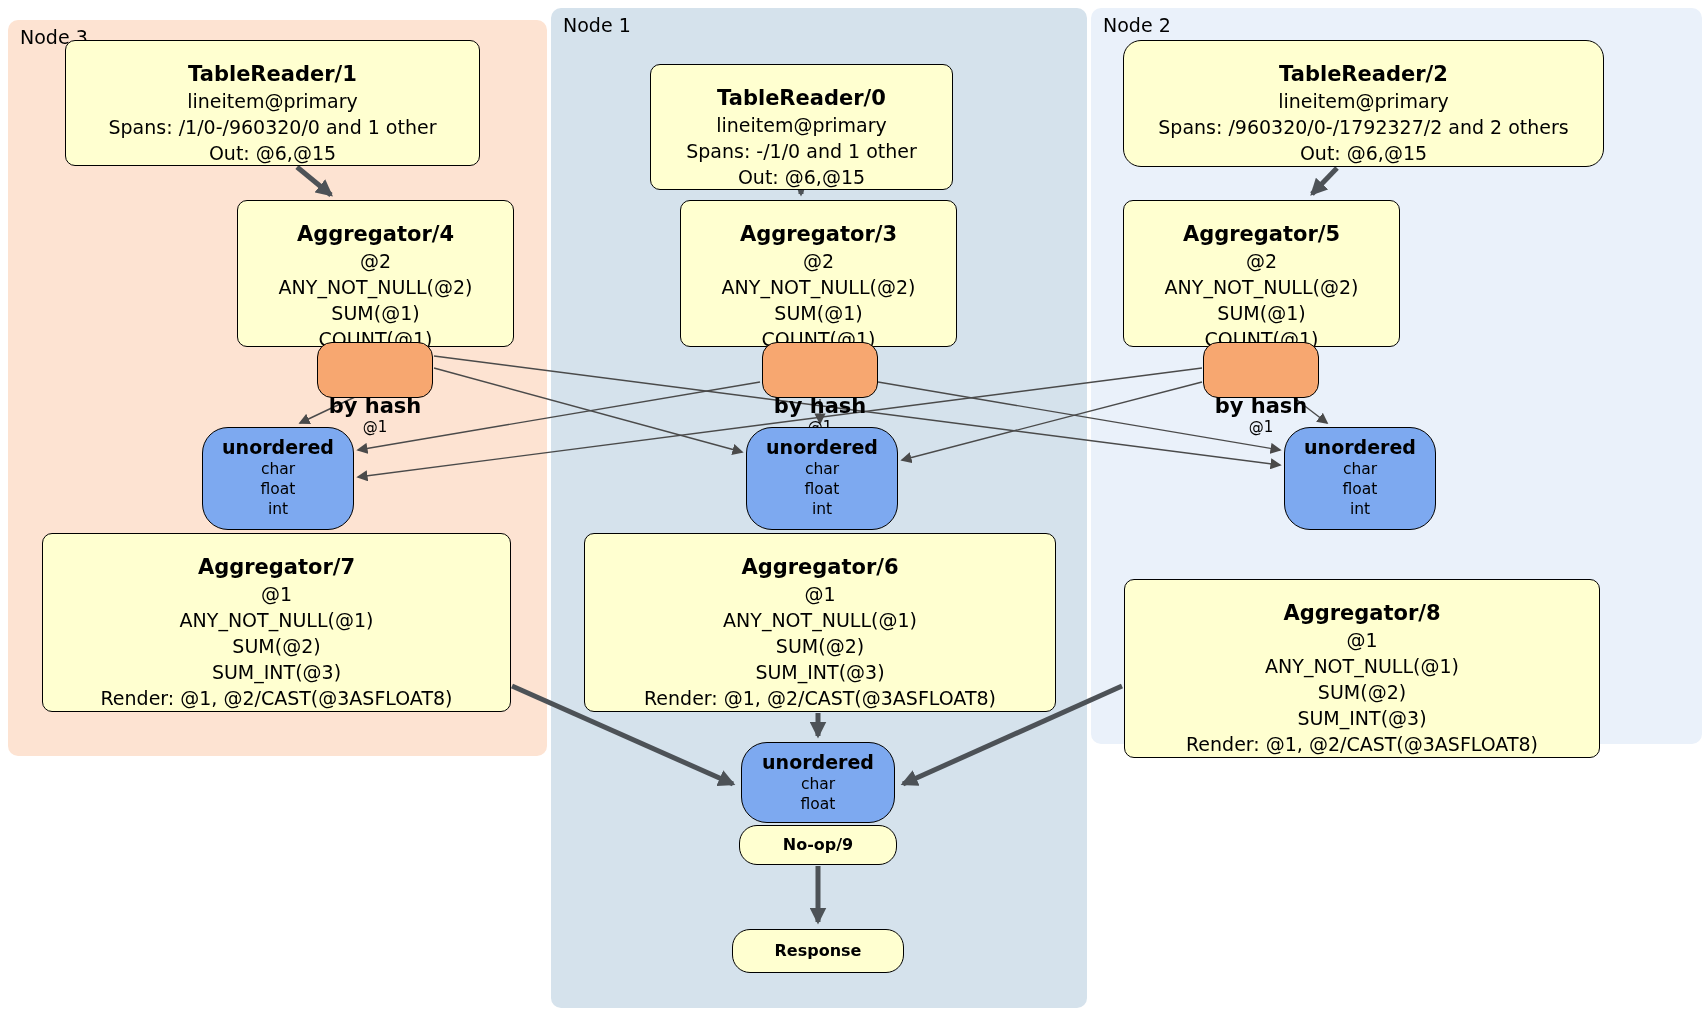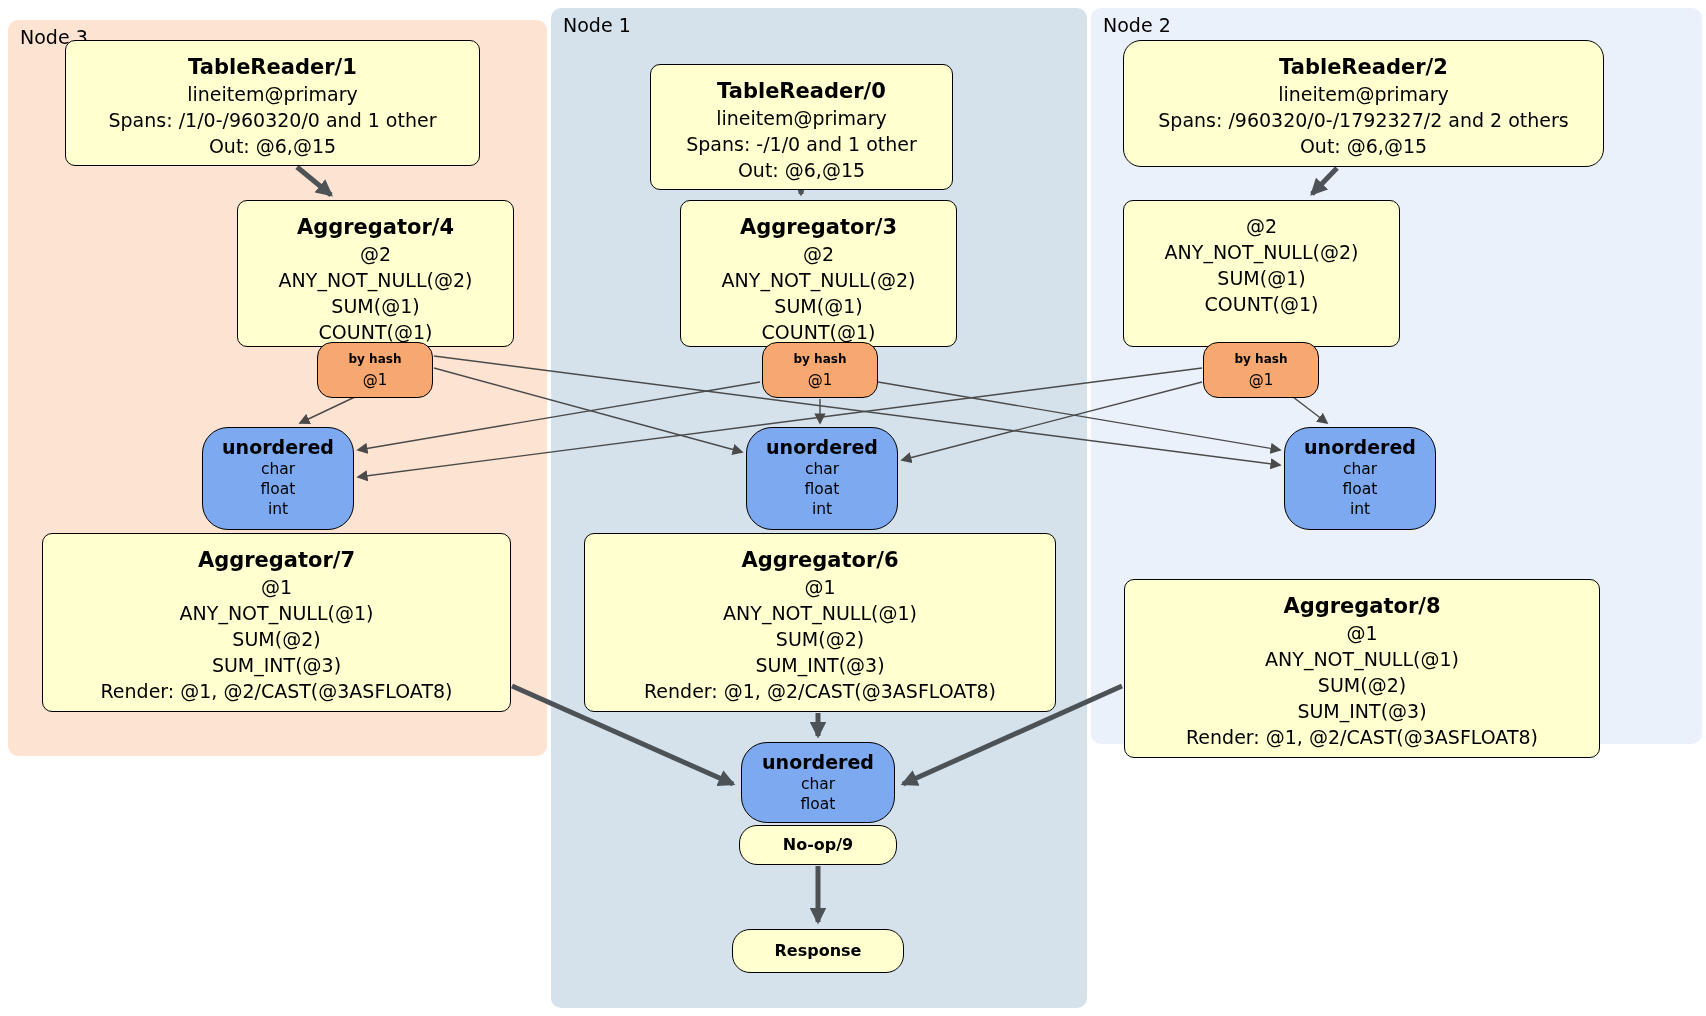--- a/index.html
+++ b/index.html
@@ -11,40 +11,40 @@
   .region{position:absolute;border-radius:10px;z-index:1;}
   #region-node3{left:8px;top:8px;width:539px;height:736px;background:var(--region-node3-bg);margin-top:12px;}
   #region-node1{left:551px;top:8px;width:536px;height:1000px;background:var(--region-node1-bg);}
   #region-node2{left:1091px;top:8px;width:611px;height:736px;background:var(--region-node2-bg);}
   .region-label{position:absolute;left:12px;top:6px;font-size:19px;}
 
   #edges{position:absolute;left:0;top:0;z-index:2;}
 
   .pbox{
     position:absolute;background:var(--processor-bg);border:1.5px solid var(--border);
-    border-radius:10px;text-align:center;box-sizing:border-box;padding-top:12px;z-index:3;
+    border-radius:10px;text-align:center;box-sizing:border-box;padding-top:19px;z-index:3;
   }
   .ptitle{font-weight:bold;font-size:21px;line-height:28px;white-space:nowrap;}
   .pline{font-size:19px;line-height:26px;white-space:nowrap;}
 
   #proc-tr1{left:65px;top:40px;width:415px;height:126px;}
   #proc-tr0{left:650px;top:40px;width:303px;height:126px;margin-top:24px;}
   #proc-tr2{left:1123px;top:40px;width:481px;height:127px;border-radius:18px;}
   #proc-agg4{left:237px;top:200px;width:277px;height:147px;}
   #proc-agg3{left:680px;top:200px;width:277px;height:147px;}
   #proc-agg5{left:1123px;top:200px;width:277px;height:147px;}
   #proc-agg7{left:42px;top:533px;width:469px;height:179px;}
   #proc-agg6{left:584px;top:533px;width:472px;height:179px;}
   #proc-agg8{left:1124px;top:533px;width:476px;height:179px;margin-top:46px;}
 
   .router{
     position:absolute;background:var(--router-bg);border:1.7px solid var(--border);
     border-radius:15px;text-align:center;box-sizing:border-box;padding-top:5px;z-index:4;
   }
-  .router-label{font-weight:bold;font-size:12px;line-height:23px;}
+  .router-label{font-weight:bold;font-size:21px;line-height:23px;margin-top:47px;}
   .router-key{font-size:15px;line-height:18px;}
   #router-hash3{left:317px;top:342px;width:116px;height:56px;}
   #router-hash1{left:762px;top:342px;width:116px;height:56px;}
   #router-hash2{left:1203px;top:342px;width:116px;height:56px;}
 
   .sync{
     position:absolute;background:var(--sync-bg);border:1.7px solid var(--border);
     border-radius:26px;text-align:center;box-sizing:border-box;padding-top:7px;z-index:4;
   }
   .sync-label{font-weight:bold;font-size:19px;line-height:24px;}
@@ -137,20 +137,21 @@
     <div class="pline">COUNT(@1)</div>
   </div>
   <div class="pbox" id="proc-agg3">
     <div class="ptitle">Aggregator/3</div>
     <div class="pline">@2</div>
     <div class="pline">ANY_NOT_NULL(@2)</div>
     <div class="pline">SUM(@1)</div>
     <div class="pline">COUNT(@1)</div>
   </div>
   <div class="pbox" id="proc-agg5">
+    <div class="ptitle">Aggregator/5</div>
     <div class="pline">@2</div>
     <div class="pline">ANY_NOT_NULL(@2)</div>
     <div class="pline">SUM(@1)</div>
     <div class="pline">COUNT(@1)</div>
   </div>
 
   <div class="router" id="router-hash3">
     <div class="router-label">by hash</div>
     <div class="router-key">@1</div>
   </div>

